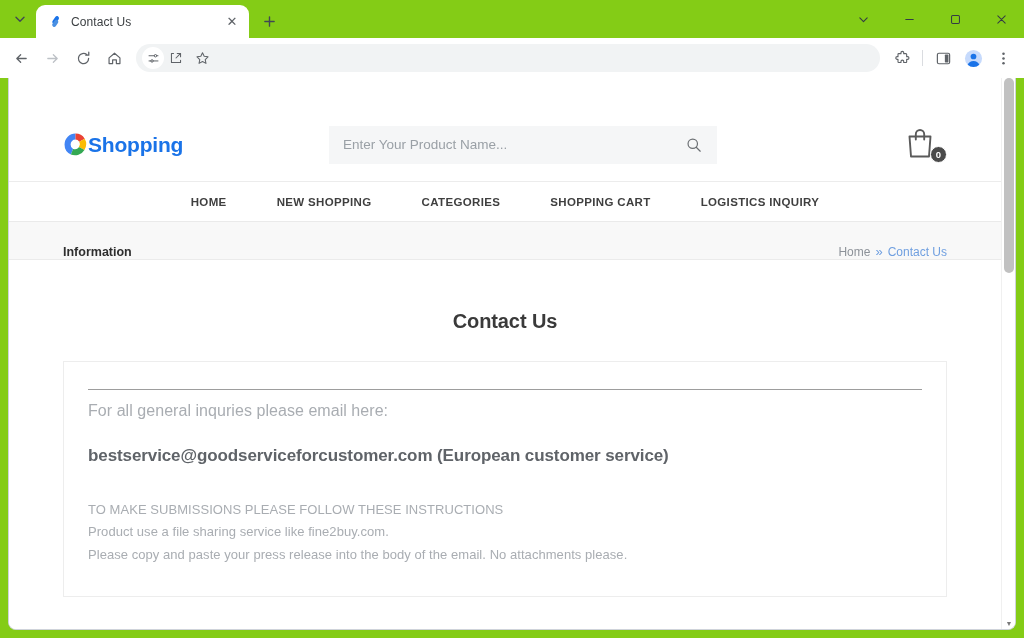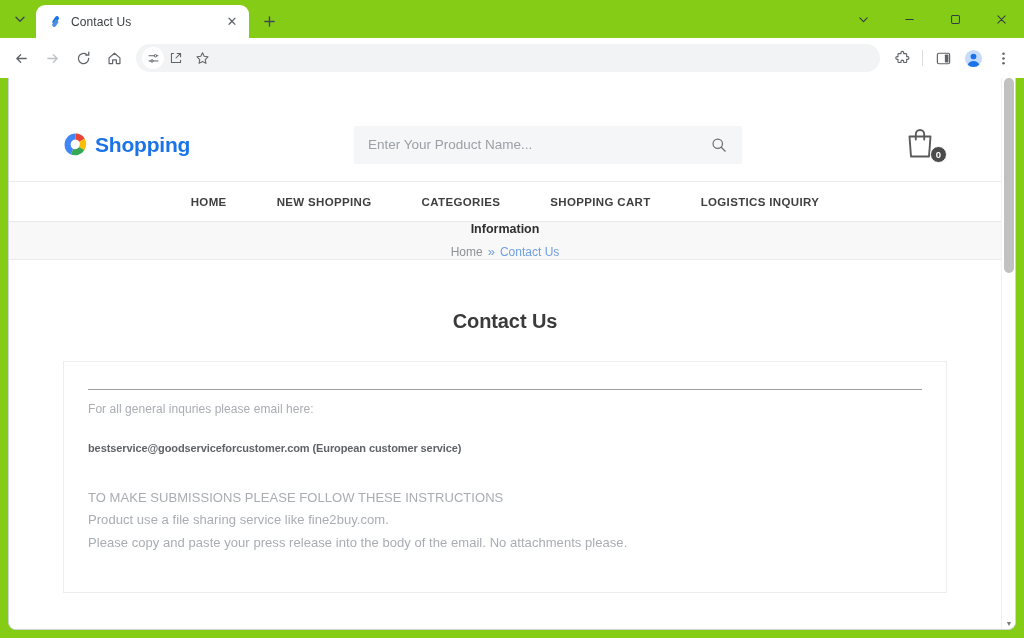--- a/index.html
+++ b/index.html
@@ -180,33 +180,33 @@
 
   .site-header {
     height: 74px;
     background: #ffffff;
     border-bottom: 1px solid #ececec;
     display: flex; align-items: center;
     padding: 0 54px;
     position: relative;
   }
   .logo {
-    display: flex; align-items: center; gap: 7px;
+    display: flex; align-items: center; 
     flex: 0 0 auto;
   }
   .logo-mark { width: 25px; height: 25px; flex: 0 0 25px; }
   .logo-text {
     font-size: 21px; font-weight: bold;
     color: #1a73e8;
     letter-spacing: -0.2px;
   }
 
   .search-box {
     position: absolute;
-    left: 345px; top: 50%;
+    left: 320px; top: 50%;
     transform: translateY(-50%);
     width: 388px; height: 38px;
     background: #f5f6f7;
     display: flex; align-items: center;
     padding: 0 12px 0 14px;
   }
   .search-input {
     flex: 1;
     border: none; outline: none; background: transparent;
     font-family: "Liberation Sans", sans-serif;
@@ -252,23 +252,22 @@
     letter-spacing: 0.35px;
     color: #3f3f3f;
     padding: 0 25px;
     white-space: nowrap;
   }
 
   .breadcrumb-bar {
     height: 38px;
     background: #f8f8f8;
     border-bottom: 1px solid #ebebeb;
-    display: flex; align-items: center; justify-content: space-between;
+    display: flex; align-items: flex-end; justify-content: space-between;
     padding: 0 54px;
-    flex-direction: column;
   }
   .bc-title {
     font-size: 12.5px; font-weight: bold;
     color: #2f2f2f;
   }
   .bc-trail {
     font-size: 12px;
     color: #8d9299;
     display: flex; align-items: center; gap: 5px;
   }
@@ -291,26 +290,26 @@
     background: #ffffff;
     padding: 27px 24px 30px 24px;
     min-height: 232px;
   }
   .card-rule {
     height: 0;
     border-top: 1.6px solid #9d9d9d;
     margin: 0 0 12px 0;
   }
   .intro-line {
-    font-size: 12px;
+    font-size: 16px;
     color: #a9adb2;
     letter-spacing: 0.05px;
   }
   .email-line {
-    font-size: 11px;
+    font-size: 17px;
     font-weight: bold;
     color: #5f6368;
     margin-top: 26px;
     letter-spacing: -0.1px;
   }
   .instructions { margin-top: 33px; }
   .instr-line {
     font-size: 13px;
     color: #a9adb2;
     line-height: 1.72;

